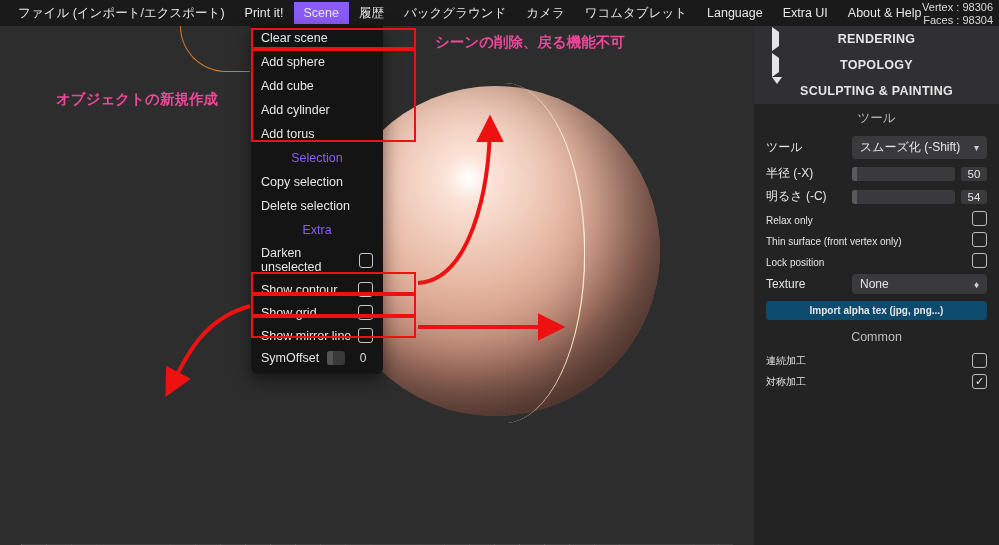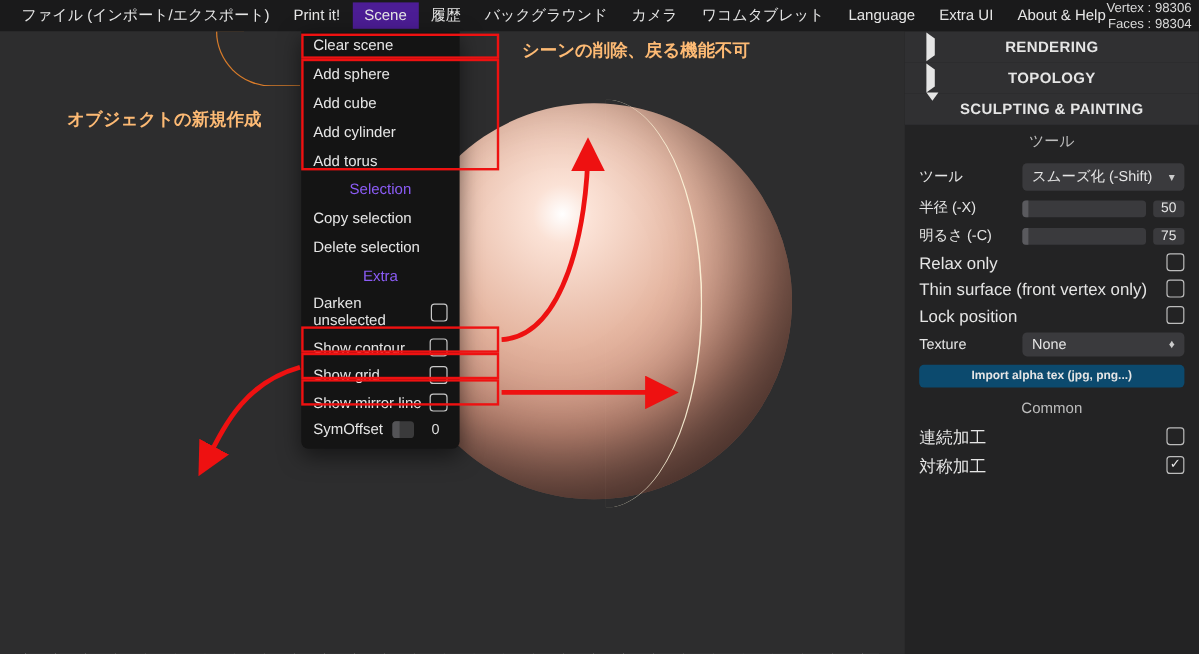--- a/index.html
+++ b/index.html
@@ -9,21 +9,21 @@
   .menubar {
     position: absolute; top: 0; left: 0; right: 0; height: 26px;
     background: #1a1a1b;
     display: flex; align-items: center;
     padding: 0 8px;
     font-size: 12.5px;
     color: #e6e6e6;
     z-index: 50;
   }
   .menubar .item { padding: 4px 10px; cursor: pointer; white-space: nowrap; }
-  .menubar .item.active { background: #4c1d95; }
+  .menubar .item.active { background: #8b5cf6; }
 
   
   .stats {
     position: absolute; top: 0; right: 6px;
     font-size: 11px; color: #d9d9d9; text-align: right;
     line-height: 13px; padding-top: 1px;
     z-index: 60;
   }
 
   
@@ -105,21 +105,21 @@
   .dropdown .mini-slider .fill { position:absolute; left:0; top:0; bottom:0; width:35%; background:#545457; border-radius:3px 0 0 3px;}
   .dropdown .val { width: 20px; text-align: center; font-size: 12px; color: #ddd; }
 
   
   .hl {
     position: absolute; border: 2.5px solid #e11; z-index: 80; pointer-events: none;
   }
 
   
   .ann {
-    position: absolute; color: #fdba74; font-weight: 700; font-size: 14.5px; z-index: 85; white-space: nowrap;
+    position: absolute; color: #ec4899; font-weight: 700; font-size: 14.5px; z-index: 85; white-space: nowrap;
   }
 
   
   svg.arrows { position:absolute; top:0; left:0; width: 754px; height: 545px; z-index: 82; pointer-events:none;}
 
   
   .panel {
     position: absolute; top: 26px; right: 0; width: 245px; bottom: 0;
     background: #232324;
     color: #e5e5e5;
@@ -150,21 +150,21 @@
     padding: 3px 8px; display:flex; justify-content:space-between; align-items:center;
     cursor:pointer;
   }
   .panel .select .caret { font-size: 10px; color:#ccc; }
   .panel .pslider {
     flex:1; height:14px; background:#3a3a3d; border-radius:3px; position:relative;
   }
   .panel .pslider .fill { position:absolute; left:0; top:0; bottom:0; background:#5a5a5e; border-radius:3px 0 0 3px;}
   .panel .pnum { width:26px; background:#3a3a3d; text-align:center; font-size:11.5px; border-radius:3px; padding:1px 0;}
 
-  .panel .check-row { display:flex; align-items:flex-start; justify-content:space-between; padding: 3px 12px; font-size:14px;gap:16px;}
+  .panel .check-row { display:flex; align-items:flex-end; justify-content:space-between; padding: 3px 12px; font-size:10px;gap:16px;}
   .panel .check-row .chk {
     width: 15px; height: 15px; border: 1.2px solid #bcbcbc; border-radius: 3px;
     display:flex; align-items:center; justify-content:center; font-size:11px;
     cursor:pointer;
   }
   .panel .chk.on::after { content:"✓"; color:#e8e8e8; font-size:11px; line-height:1;}
 
   .panel .btnfull {
     margin: 4px 12px; background:#0c4a6e; text-align:center; font-size:10px;
     padding: 4px 0; border-radius:4px; cursor:pointer;font-weight:bold;
@@ -301,21 +301,21 @@
       <div class="pnum">50</div>
     </div>
   </div>
 
   <div class="prow">
     <div class="lab">明るさ (-C)</div>
     <div class="ctrl">
       <div class="pslider">
           <div class="fill" style="width:5%"></div>
         </div>
-      <div class="pnum">75</div>
+      <div class="pnum">54</div>
     </div>
   </div>
 
   <div class="check-row">
     <span>Relax only</span>
     <span class="chk"></span>
   </div>
 
   <div class="check-row">
     <span>Thin surface (front vertex only)</span>

